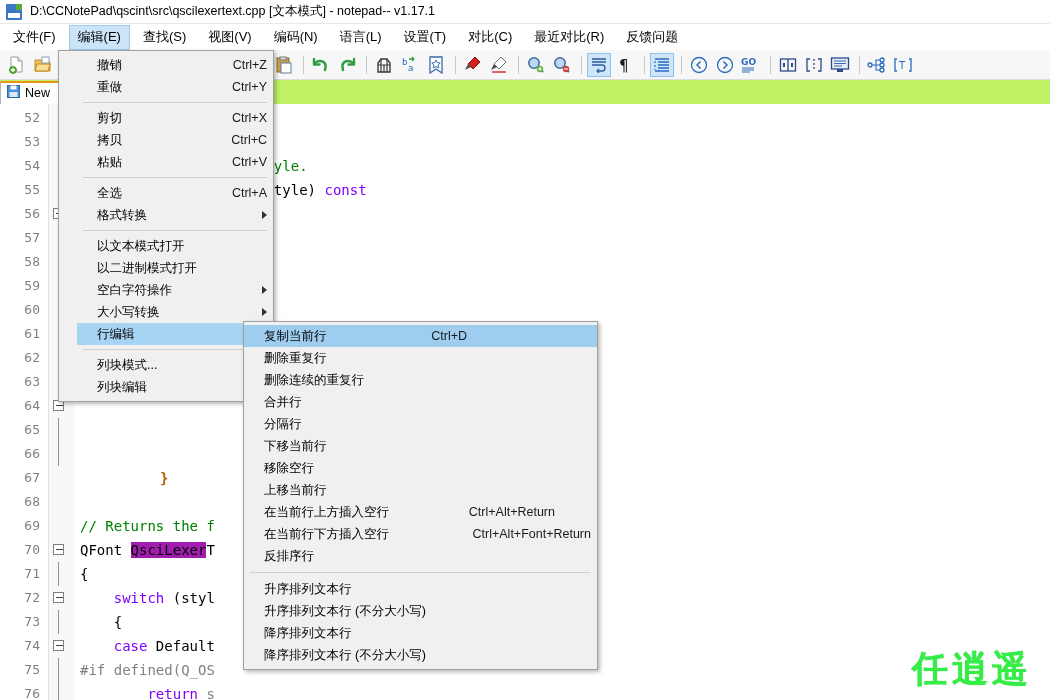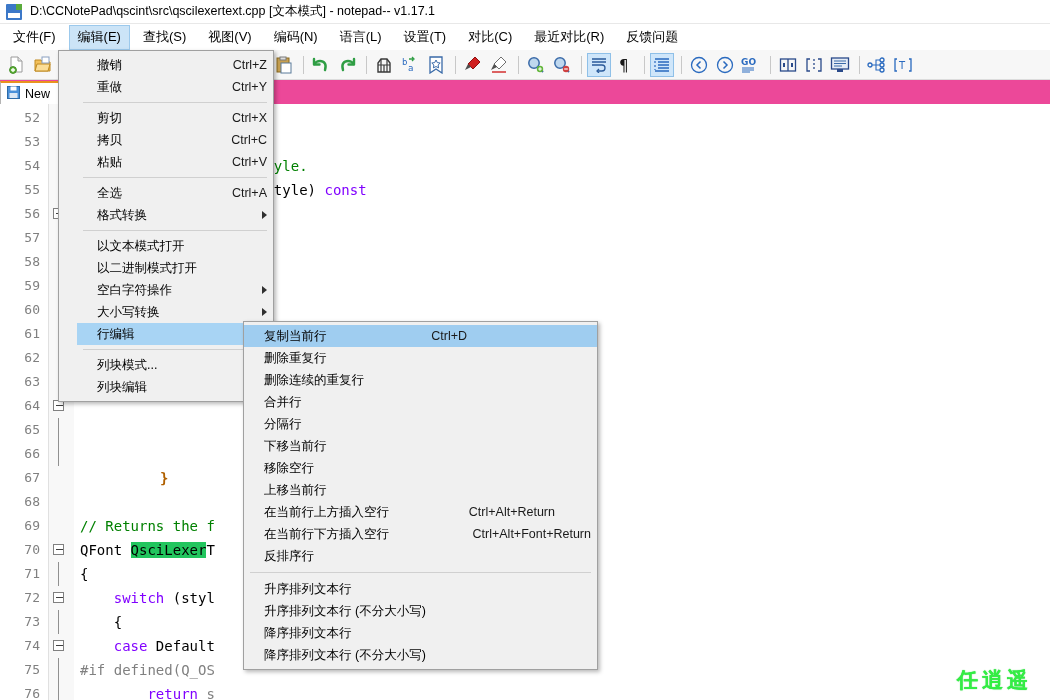--- a/index.html
+++ b/index.html
@@ -80,22 +80,22 @@
   .tb.sel { background: #cfe6fa; border: 1px solid #8fc0e8; }
   .tb-sep {
     width: 1px; height: 18px; background: #c8c8c8;
     margin: 0 5px; flex: none;
   }
   .tb svg { display: block; }
 
   
   .tabbar {
     position: absolute; left: 0; top: 80px; width: 1050px; height: 24px;
-    background: #ec4899;
-    display: flex; align-items: flex-end;
+    background: #bef264;
+    display: flex; align-items: center;
   }
   .tab {
     height: 23px;
     background: #ffffff;
     border: 1px solid #b4b4b4;
     border-bottom: none;
     border-top: 2px solid #e8941e;
     display: flex; align-items: center;
     padding: 0 4px 0 6px;
     font-size: 12.5px; color: #000;
@@ -160,26 +160,26 @@
   .code-line {
     height: 24px; line-height: 24px;
     font-family: "DejaVu Sans Mono", "Liberation Mono", monospace;
     font-size: 14px; white-space: pre;
     padding-left: 6px; color: #000000;
   }
   .code-line .kw  { color: #8000ff; }
   .code-line .cmt { color: #008000; }
   .code-line .str { color: #808080; }
   .code-line .pre { color: #808080; }
-  .code-line .hl  { background: #22c55e; }
+  .code-line .hl  { background: #a21caf; }
   .code-line .brace { color: #b06000; font-weight: bold; }
 
   .watermark {
     position: absolute; right: 18px; bottom: 6px;
-    font-size: 21px; font-weight: bold;
+    font-size: 36px; font-weight: bold;
     color: #33ee44;
     letter-spacing: 4px;
     font-family: "DejaVu Sans", sans-serif;
     text-shadow: 0 0 1px #22cc33;
   }
 
   
   .popup {
     position: absolute;
     background: #f0f0f0;

